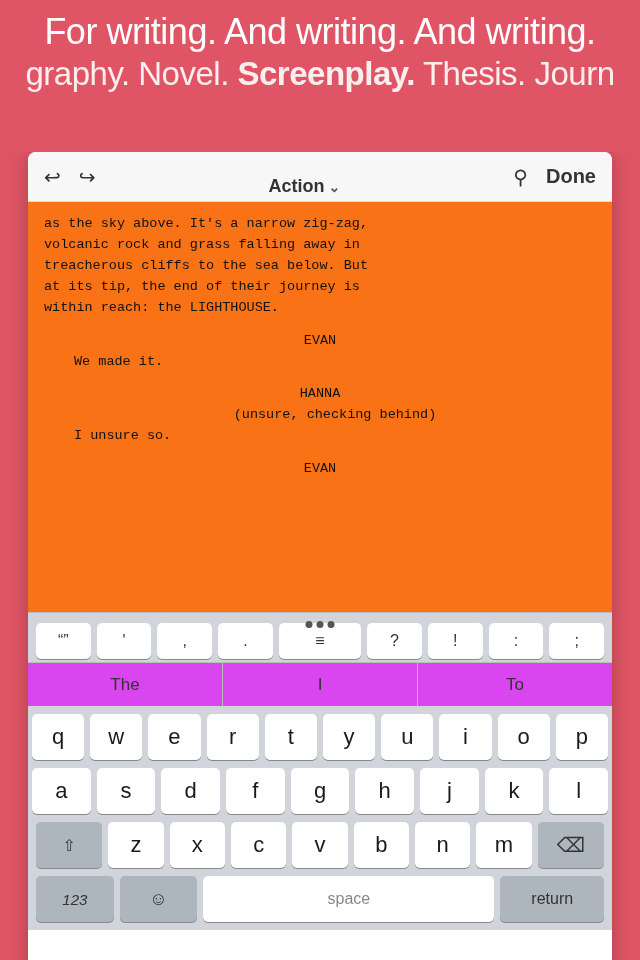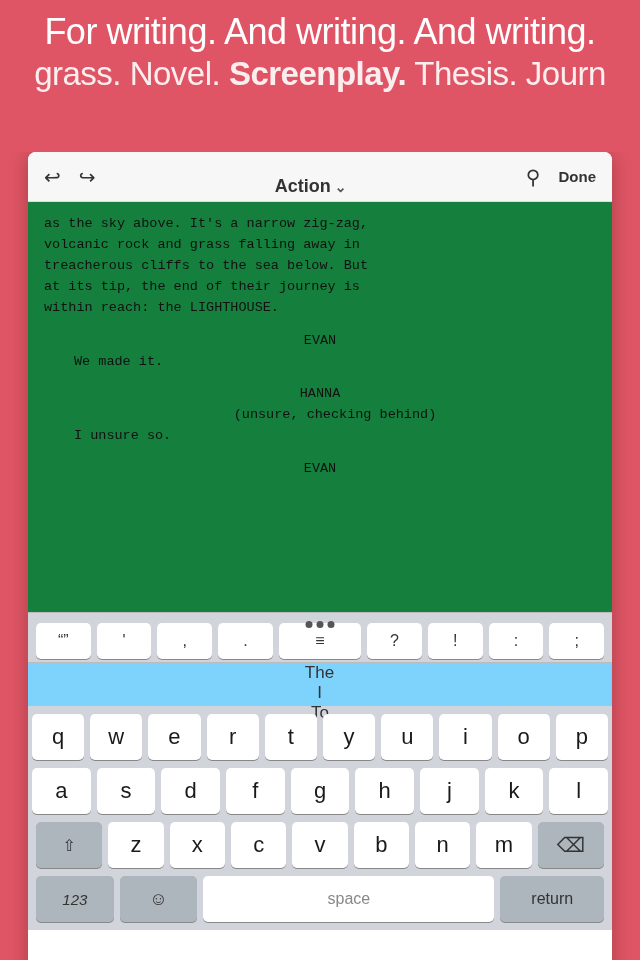--- a/index.html
+++ b/index.html
@@ -93,33 +93,33 @@
       display: flex;
       align-items: center;
       gap: 18px;
     }
     .toolbar-search {
       font-size: 20px;
       color: #333;
       cursor: pointer;
     }
     .toolbar-done {
-      font-size: 15px;
+      font-size: 20px;
       font-weight: 700;
       color: #333;
       cursor: pointer;
     }
 
     
     .screenplay {
       font-family: 'Courier New', Courier, monospace;
       font-size: 13.5px;
       line-height: 1.55;
       padding: 12px 16px;
-      background: #15803d;
+      background: #f97316;
       color: #111;
       height: 410px;
       overflow: hidden;
     }
     .action-block {
       margin-bottom: 12px;
       white-space: pre-wrap;
     }
     .dialogue-block {
       margin-bottom: 12px;
@@ -183,24 +183,23 @@
       cursor: pointer;
       flex: 1;
     }
     .acc-key.lines {
       flex: 1.5;
     }
 
     
     .predictive-bar {
       display: flex;
-      background: #7dd3fc;
+      background: #d946ef;
       border-top: 1px solid #bbb;
       height: 44px;
-      flex-direction: column;
     }
     .pred-item {
       flex: 1;
       display: flex;
       align-items: center;
       justify-content: center;
       font-size: 17px;
       color: #333;
       border-right: 1px solid #bbb;
       cursor: pointer;
@@ -258,21 +257,21 @@
       gap: 6px;
       padding: 0 4px 4px 4px;
     }
   </style>
 </head>
 <body>
 
 <div class="marketing-banner">
   <div class="marketing-line1">For writing. And writing. And writing.</div>
   <div class="marketing-line2">
-    <span>grass. Novel. </span><span class="highlight">Screenplay.</span><span> Thesis. Journ</span>
+    <span>graphy. Novel. </span><span class="highlight">Screenplay.</span><span> Thesis. Journ</span>
   </div>
 </div>
 
 <div class="phone-frame">
 
   <div class="toolbar">
     <div class="toolbar-left">
       <span class="toolbar-icon">↩</span>
       <span class="toolbar-icon">↪</span>
     </div>

